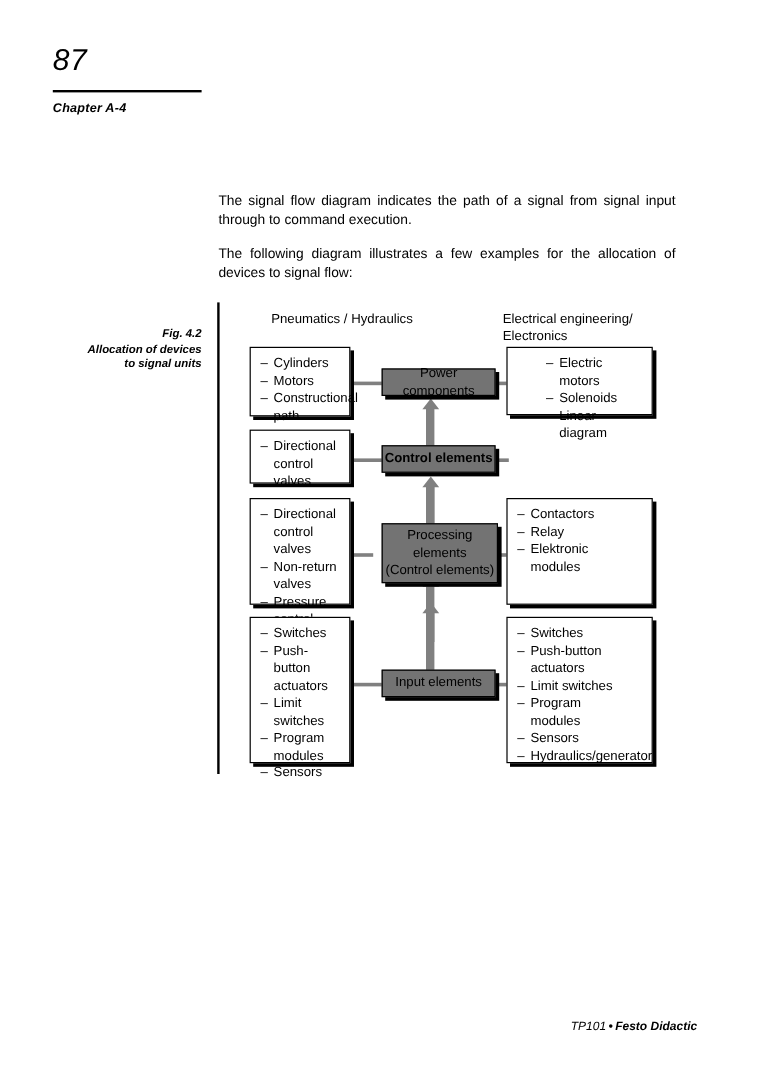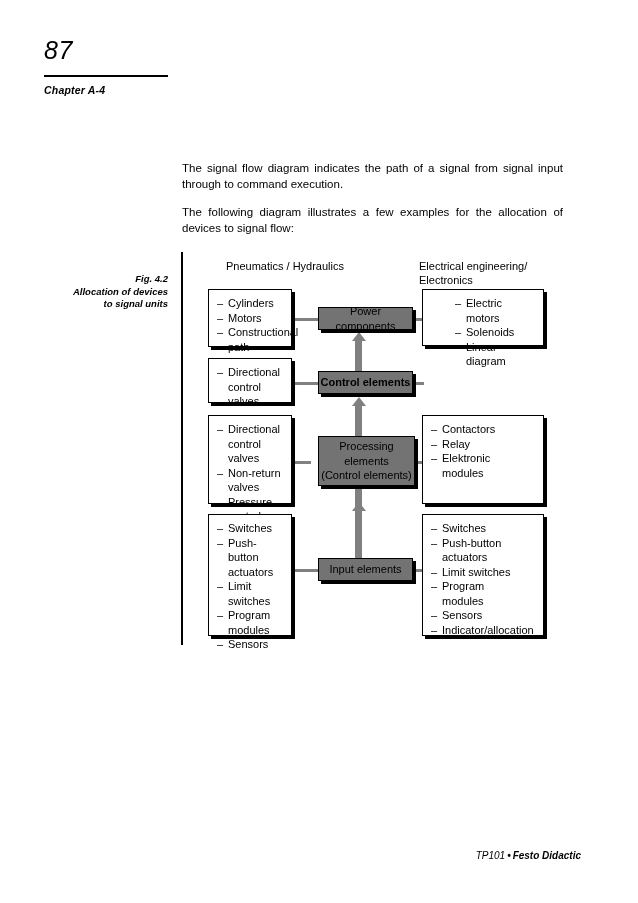--- a/index.html
+++ b/index.html
@@ -308,21 +308,21 @@
 
     <div class="box" style="left:241px; top:262px; width:122px; height:122px;">
       <div class="box-list">
         <div class="li">Switches</div>
         <div class="li">Push-button
 actuators</div>
         <div class="li">Limit switches</div>
         <div class="li">Program
 modules</div>
         <div class="li">Sensors</div>
-        <div class="li">Indicator/allocation</div>
+        <div class="li">Hydraulics/generator</div>
       </div>
     </div>
 
   </div>
 
   <div class="footer">
     <span>TP101</span><span class="sep">•</span><span class="bold">Festo Didactic</span>
   </div>
 
 </div>

